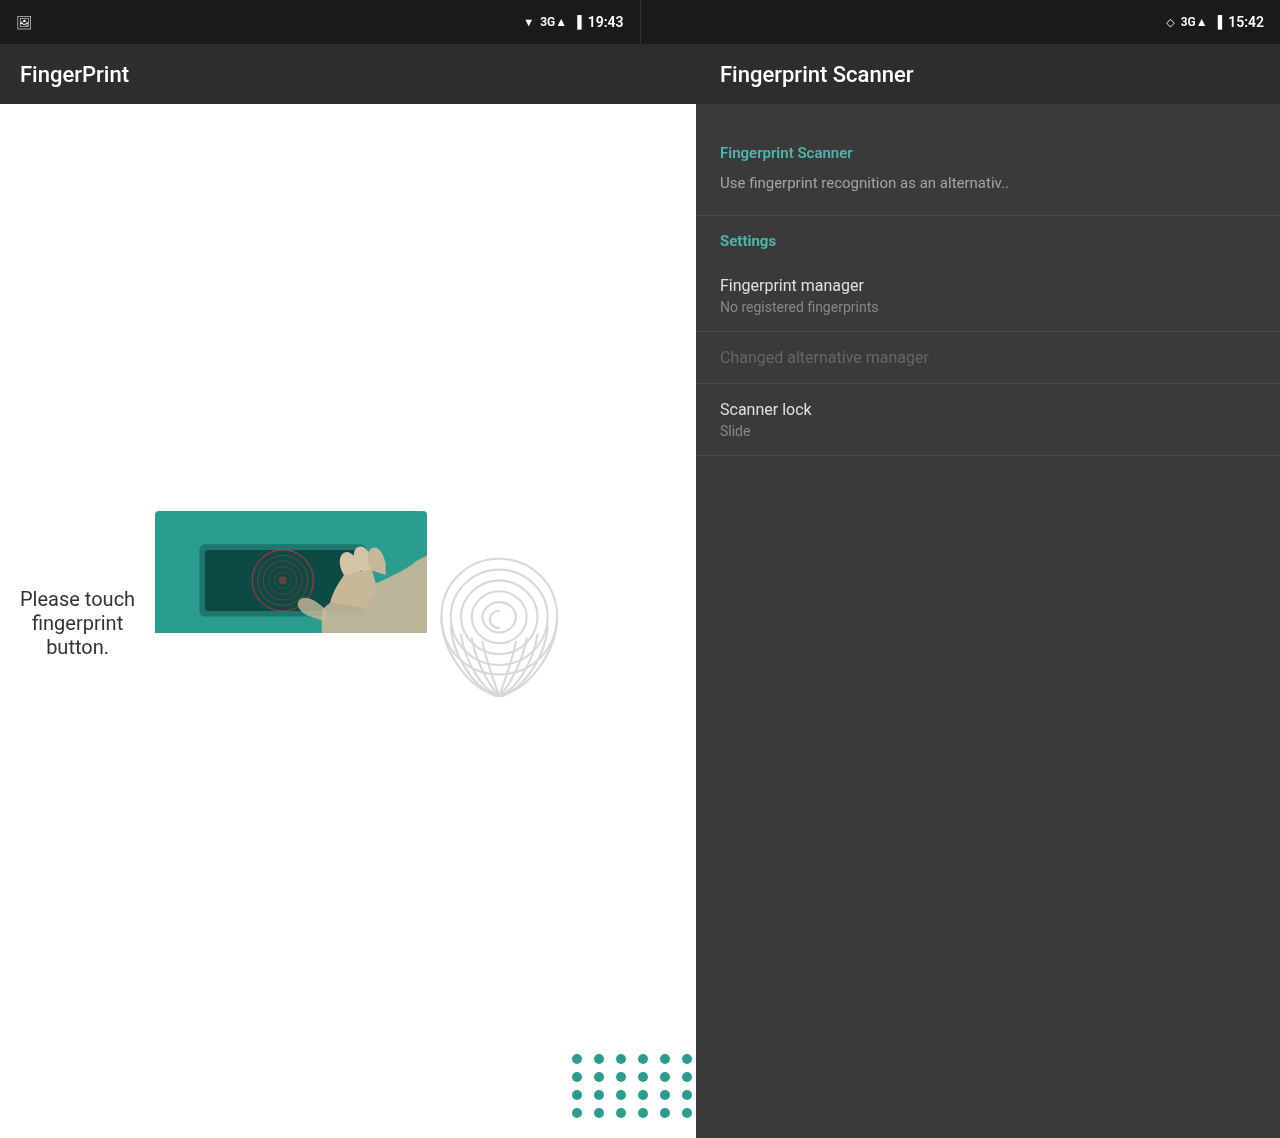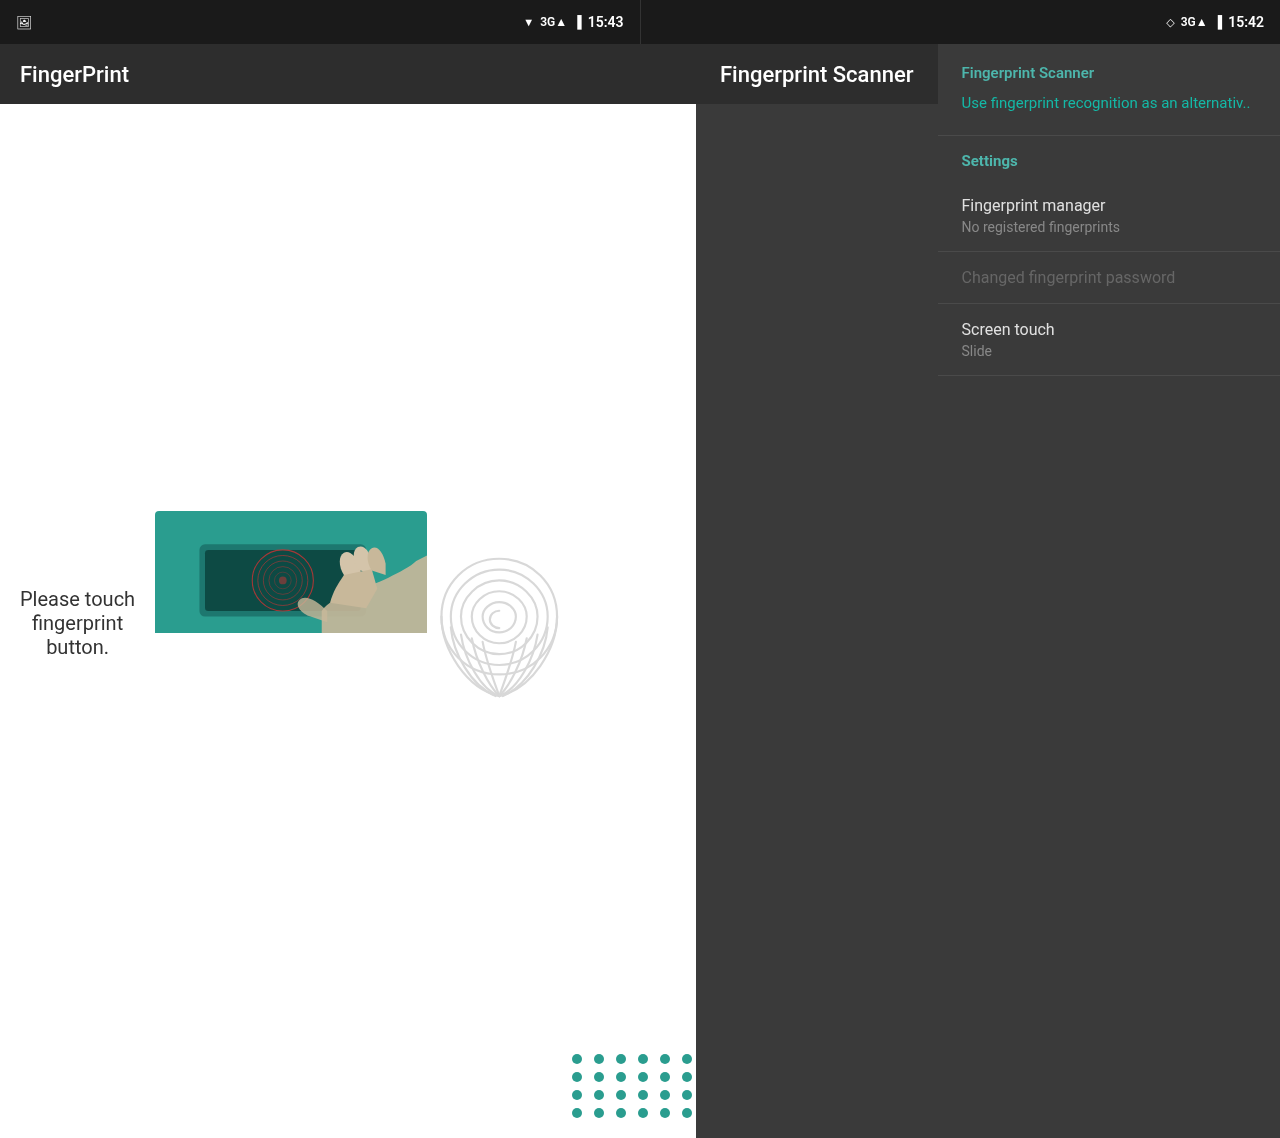--- a/index.html
+++ b/index.html
@@ -106,21 +106,23 @@
       height: 10px;
       border-radius: 50%;
       background: #2a9d8f;
     }
 
     
     .right-panel {
       flex: 1;
       background: #3a3a3a;
       display: flex;
-      overflow: hidden;
+      flex-direction: column;
+      overflow: hidden;
+      gap: 20px;
     }
 
     
     .app-bar-right {
       background: #2d2d2d;
       padding: 16px 24px;
       height: 60px;
       display: flex;
       align-items: center;
     }
@@ -139,21 +141,21 @@
     .settings-section-header {
       padding: 20px 24px 10px 24px;
       font-size: 15px;
       font-weight: 600;
       color: #4db6ac;
     }
 
     .settings-description {
       padding: 0 24px 20px 24px;
       font-size: 15px;
-      color: #14b8a6;
+      color: #a3a3a3;
       line-height: 1.5;
       border-bottom: 1px solid #4a4a4a;
     }
 
     .settings-category-header {
       padding: 16px 24px 10px 24px;
       font-size: 15px;
       font-weight: 700;
       color: #4db6ac;
     }
@@ -198,21 +200,21 @@
 </head>
 <body>
 
 <div class="status-bars">
   <div class="status-bar status-bar-left">
     <span style="font-size:13px;">🖼</span>
     <div class="status-icons">
       <span style="font-size:11px;">▼</span>
       <span style="font-size:12px; font-weight:600;">3G▲</span>
       <span style="font-size:12px;">▐</span>
-      <span class="status-time">15:43</span>
+      <span class="status-time">19:43</span>
     </div>
   </div>
   <div class="status-bar status-bar-right">
     <div></div>
     <div class="status-icons">
       <span style="font-size:11px;">◇</span>
       <span style="font-size:12px; font-weight:600;">3G▲</span>
       <span style="font-size:12px;">▐</span>
       <span class="status-time">15:42</span>
     </div>
@@ -320,23 +322,23 @@
       <div class="settings-description">Use fingerprint recognition as an alternativ..</div>
 
       <div class="settings-category-header">Settings</div>
 
       <div class="settings-item">
         <div class="settings-item-title">Fingerprint manager</div>
         <div class="settings-item-subtitle">No registered fingerprints</div>
       </div>
 
       <div class="settings-item">
-        <div class="settings-item-placeholder">Changed fingerprint password</div>
+        <div class="settings-item-placeholder">Changed alternative manager</div>
       </div>
 
       <div class="settings-item">
-        <div class="settings-item-title">Screen touch</div>
+        <div class="settings-item-title">Scanner lock</div>
         <div class="settings-item-subtitle">Slide</div>
       </div>
     </div>
   </div>
 
 </div>
 
 </body></html>

